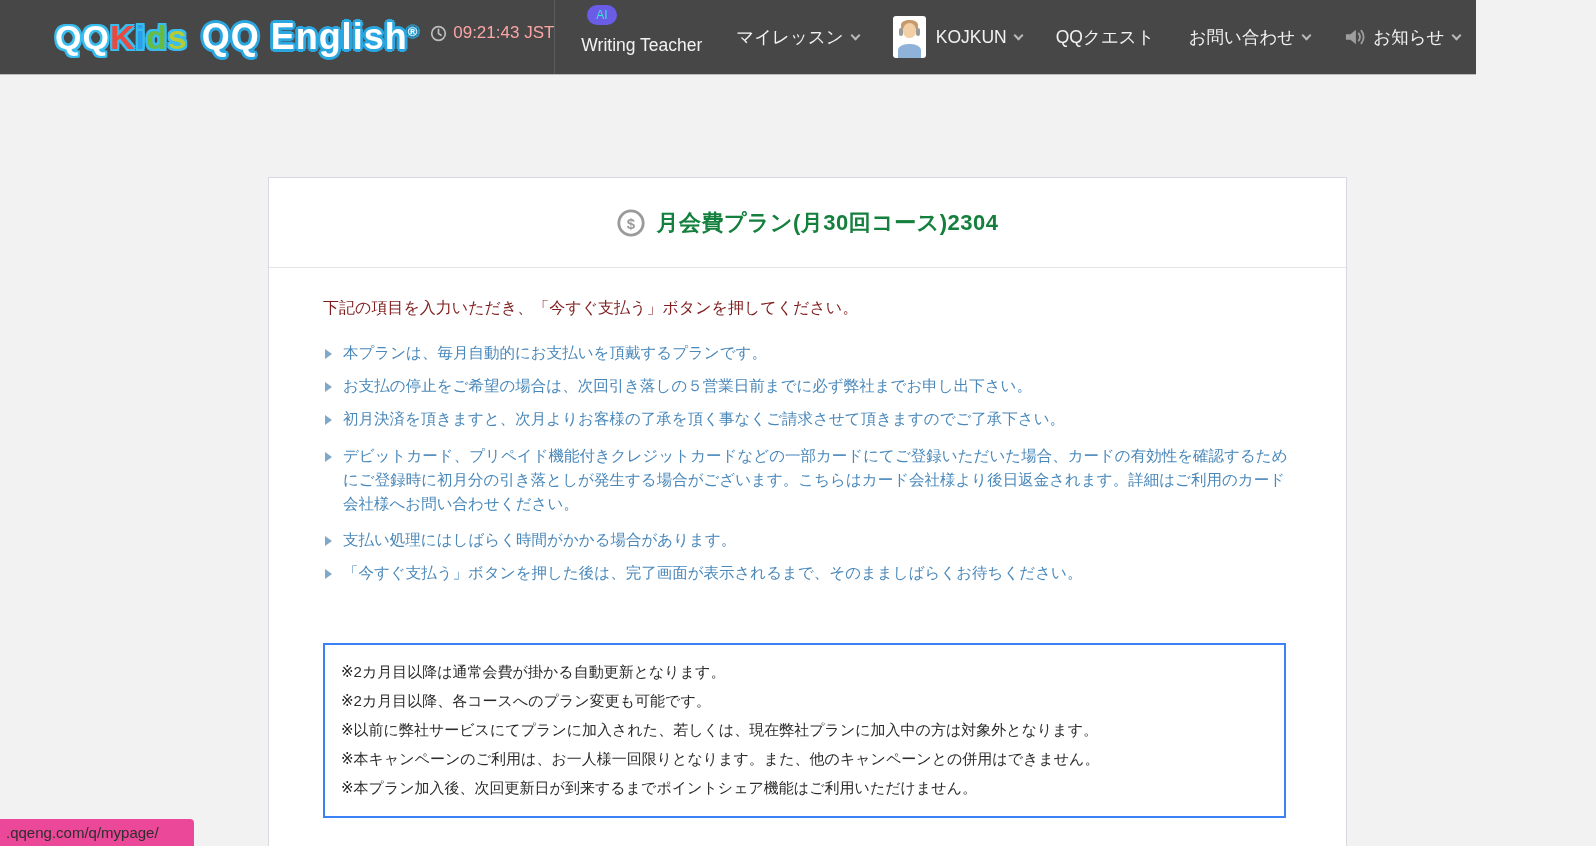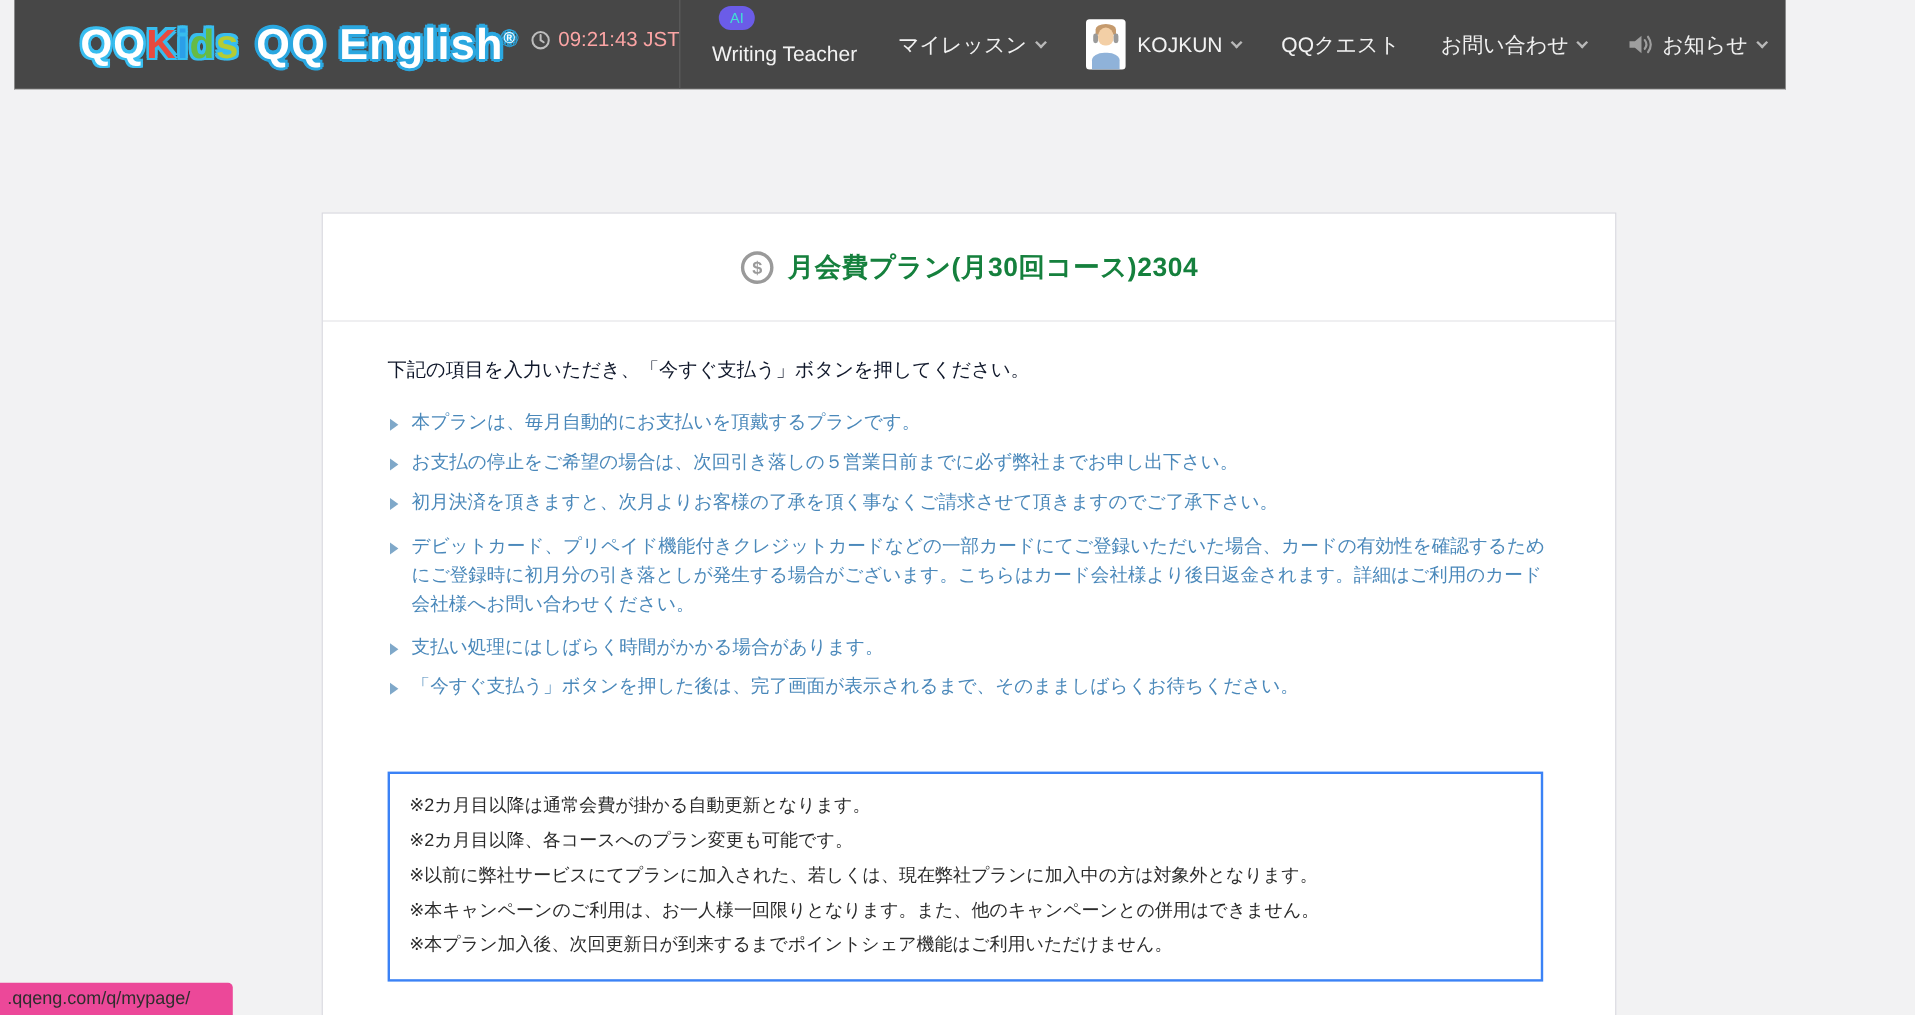--- a/index.html
+++ b/index.html
@@ -6,21 +6,21 @@
   html,body { width:1596px; height:846px; overflow:hidden; }
   body {
     font-family:"Liberation Sans","DejaVu Sans",sans-serif;
     background:#f2f2f3;
     position:relative;
     color:#333;
   }
 
   
   .topbar {
-    position:absolute; top:0; left:12px; width:1476px; height:75px;
+    position:absolute; top:0; left:0; width:1476px; height:75px;
     background:#474747;
     border-bottom:1px solid #bdbdbd;
     display:flex; align-items:center;
   }
   .logo-group { display:flex; align-items:center; margin-left:55px; cursor:pointer; }
   .logo-txt { font-weight:bold; letter-spacing:1px; white-space:nowrap; }
   .logo-kids { font-size:34px;
     text-shadow:-2px 0 0 #38bdef,2px 0 0 #38bdef,0 -2px 0 #38bdef,0 2px 0 #38bdef,
                 -2px -2px 0 #38bdef,2px 2px 0 #38bdef,-2px 2px 0 #38bdef,2px -2px 0 #38bdef; }
   .logo-kids .q { color:#ffffff; }
@@ -67,21 +67,21 @@
   .card {
     position:absolute; left:268px; top:177px; width:1079px; height:740px;
     background:#ffffff; border:1px solid #d8d8de;
   }
   .card-header { height:90px; border-bottom:1px solid #e4e4e8;
                  display:flex; align-items:center; justify-content:center; }
   .dollar-ico { width:30px; height:30px; margin-right:10px; flex:0 0 auto; }
   .card-title { font-size:22px; font-weight:bold; color:#15803d; letter-spacing:0.5px; }
 
   .card-body { padding:30px 54px 0 54px; }
-  .intro { font-size:16px; color:#0f172a; }
+  .intro { font-size:16px; color:#7f1d1d; }
 
   .bullets { list-style:none; margin-top:22px; }
   .bullets.gap { margin-top:12px; }
   .bullets li { position:relative; padding-left:20px; margin-bottom:9px;
                 font-size:15.5px; line-height:1.56; color:#4a88ba; }
   .bullets li::before { content:""; position:absolute; left:2px; top:8px;
                 width:0; height:0;
                 border-left:7px solid #7fa8c9;
                 border-top:5px solid transparent;
                 border-bottom:5px solid transparent; }

